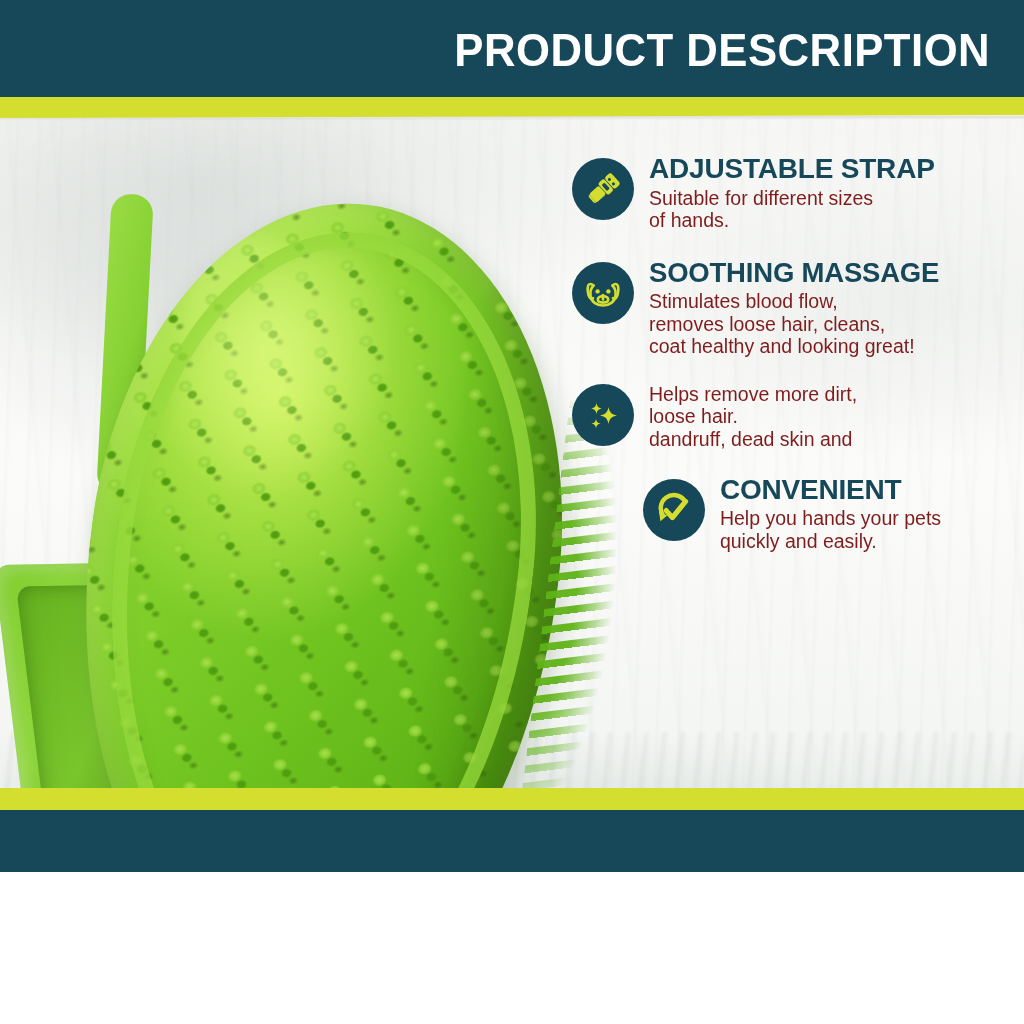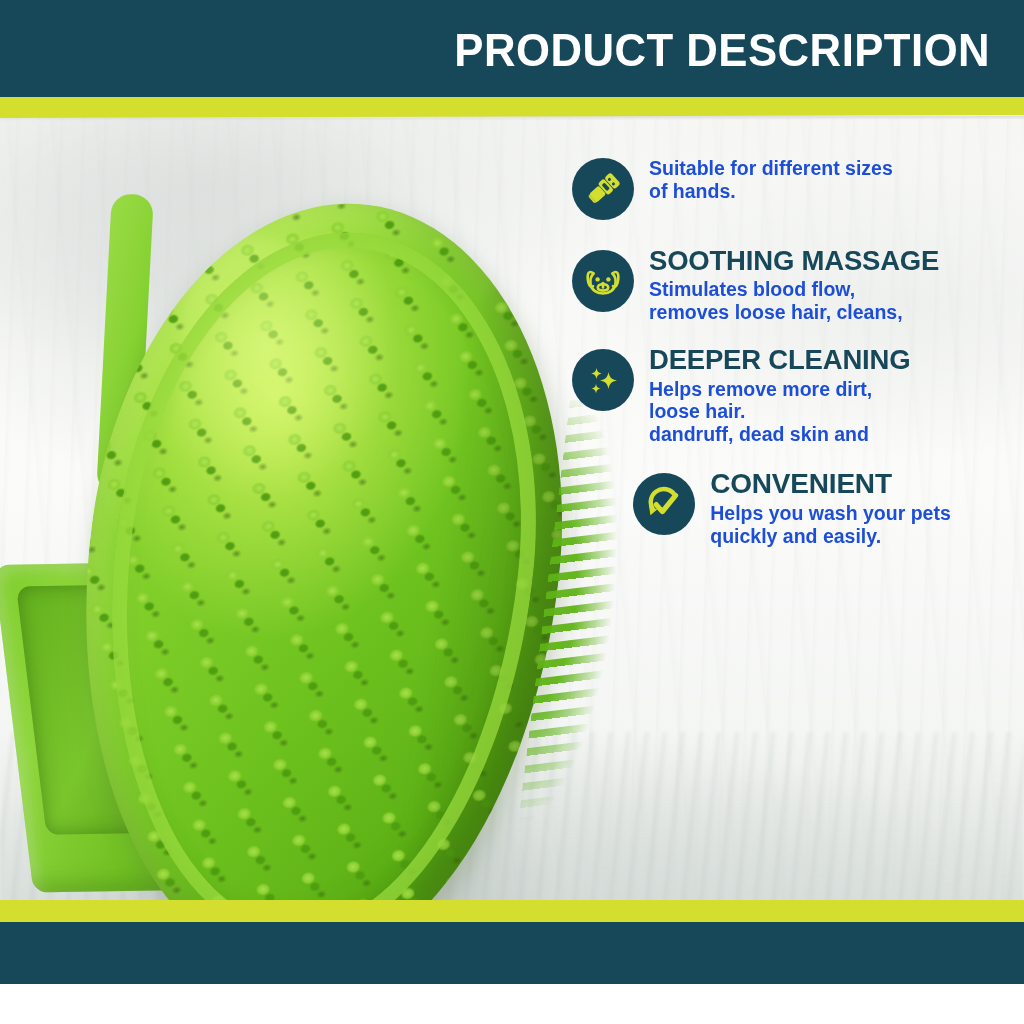--- a/index.html
+++ b/index.html
@@ -6,21 +6,21 @@
   * { margin:0; padding:0; box-sizing:border-box; }
   html, body {
     width:1024px; height:1024px;
     font-family:"Liberation Sans", sans-serif;
     background:#ffffff;
     overflow:hidden;
   }
 
   #page {
     position:relative;
-    width:1024px; height:984px;
+    width:1024px; height:872px;
     background:#f2f3f1;
     overflow:hidden;
   }
 
   
   .header-bar {
     position:absolute; left:0; top:0;
     width:1024px; height:97px;
     background:#17485a;
     z-index:30;
@@ -259,23 +259,23 @@
   }
   .feature-title {
     color:#17485a;
     font-size:28px;
     font-weight:bold;
     letter-spacing:-0.2px;
     line-height:1.06;
     white-space:nowrap;
   }
   .feature-desc {
-    color:#1d4ed8;
+    color:#7f1d1d;
     font-size:19.5px;
-    font-weight:bold;
+    font-weight:normal;
     line-height:1.16;
     margin-top:3px;
     max-width:345px;
   }
   .feature-desc span { display:block; }
 
   
   #f1 { margin-bottom:22px; }
   #f2 { }
   #f3 { margin-bottom:20px; }
@@ -328,20 +328,21 @@
             <path d="M4 16.5 L6 14.5 L6 26 L4 24 Z" fill="#d4de2e"></path>
             <rect x="19.5" y="12.5" width="8" height="15.5" rx="2.4" fill="#d4de2e"></rect>
             <rect x="21.6" y="16.2" width="3.8" height="8" rx="1.2" fill="#17485a"></rect>
             <rect x="28.2" y="12.5" width="8.5" height="15.5" rx="3" fill="#d4de2e"></rect>
             <circle cx="31.2" cy="17.2" r="1.5" fill="#17485a"></circle>
             <circle cx="31.2" cy="23.2" r="1.5" fill="#17485a"></circle>
           </g>
         </svg>
       </div>
       <div class="feature-body">
+        <div class="feature-title">ADJUSTABLE STRAP</div>
         <div class="feature-desc">
           <span>Suitable for different sizes</span>
           <span>of hands.</span>
         </div>
       </div>
     </div>
 
     <div class="feature" id="f2">
       <div class="icon-circle">
         <svg width="42" height="42" viewBox="0 0 42 42" aria-hidden="true">
@@ -355,54 +356,54 @@
           <circle cx="15.6" cy="19.4" r="2.2" fill="#d4de2e"></circle>
           <circle cx="26.4" cy="19.4" r="2.2" fill="#d4de2e"></circle>
           <circle cx="21" cy="23.4" r="1.7" fill="#d4de2e"></circle>
         </svg>
       </div>
       <div class="feature-body">
         <div class="feature-title">SOOTHING MASSAGE</div>
         <div class="feature-desc">
           <span>Stimulates blood flow,</span>
           <span>removes loose hair, cleans,</span>
+          <span>coat healthy and looking great!</span>
         </div>
       </div>
     </div>
 
     <div class="feature" id="f3">
       <div class="icon-circle">
         <svg width="40" height="40" viewBox="0 0 40 40" aria-hidden="true">
           <path d="M25.5 12 C26.6 17.6 28.4 19.4 34 20.5 C28.4 21.6 26.6 23.4 25.5 29 C24.4 23.4 22.6 21.6 17 20.5 C22.6 19.4 24.4 17.6 25.5 12 Z" fill="#d4de2e"></path>
           <path d="M13.5 8 C14.2 11.6 15.4 12.8 19 13.5 C15.4 14.2 14.2 15.4 13.5 19 C12.8 15.4 11.6 14.2 8 13.5 C11.6 12.8 12.8 11.6 13.5 8 Z" fill="#d4de2e"></path>
           <path d="M13 24 C13.6 27 14.6 28 17.6 28.6 C14.6 29.2 13.6 30.2 13 33.2 C12.4 30.2 11.4 29.2 8.4 28.6 C11.4 28 12.4 27 13 24 Z" fill="#d4de2e"></path>
         </svg>
       </div>
       <div class="feature-body">
-        <div class="feature-title">DEEPER CLEANING</div>
         <div class="feature-desc">
           <span>Helps remove more dirt,</span>
           <span>loose hair.</span>
           <span>dandruff, dead skin and</span>
         </div>
       </div>
     </div>
 
     <div class="feature" id="f4">
       <div class="icon-circle">
         <svg width="42" height="42" viewBox="0 0 42 42" aria-hidden="true">
           <path d="M31.5 11.5 A13 13 0 1 0 10.2 26.8" fill="none" stroke="#d4de2e" stroke-width="4.4" stroke-linecap="butt"></path>
           <path d="M6 22.5 L14.2 26.6 L7.4 32.2 Z" fill="#d4de2e"></path>
           <path d="M13.2 21.6 L19.4 28.6 L32.6 12.4" fill="none" stroke="#d4de2e" stroke-width="5.2" stroke-linecap="round" stroke-linejoin="round"></path>
         </svg>
       </div>
       <div class="feature-body">
         <div class="feature-title">CONVENIENT</div>
         <div class="feature-desc">
-          <span>Helps you wash your pets</span>
+          <span>Help you hands your pets</span>
           <span>quickly and easily.</span>
         </div>
       </div>
     </div>
 
   </div>
 
   <div class="lime-band-bottom"></div>
   <div class="footer-bar"></div>
 

